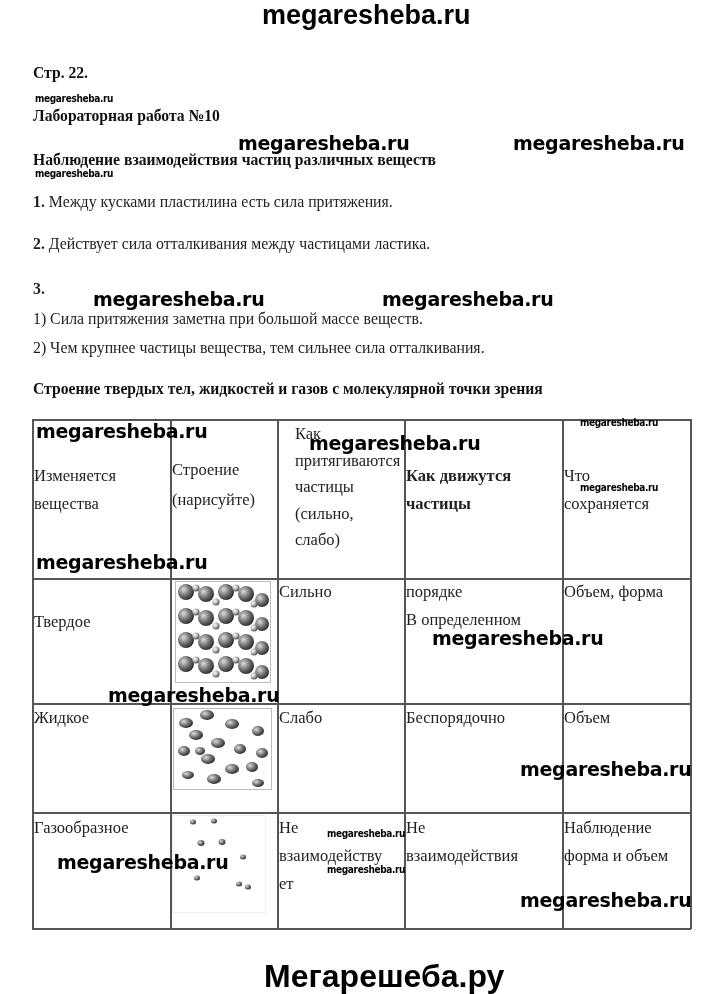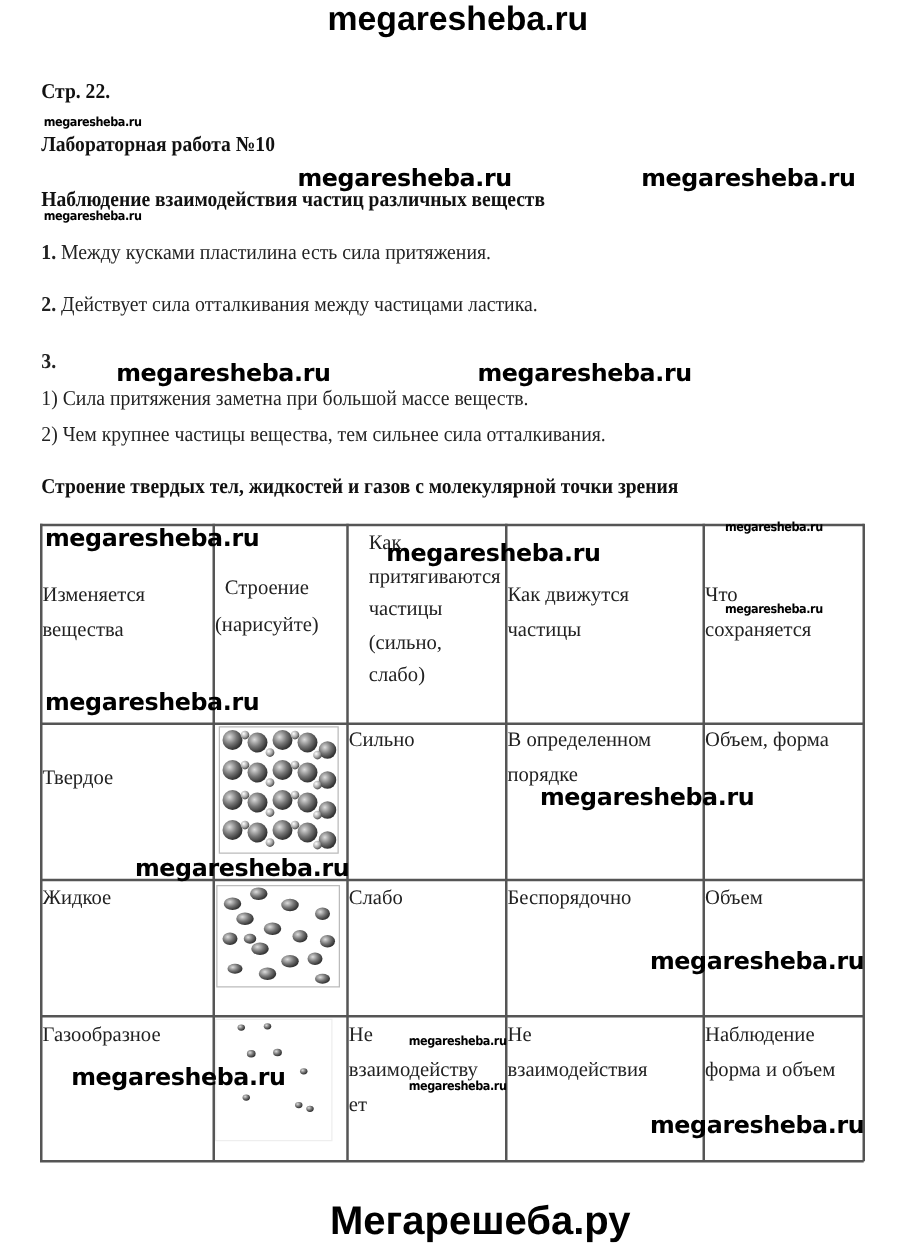--- a/index.html
+++ b/index.html
@@ -59,32 +59,32 @@
   <div class="grid-line" style="left:170px;top:419px;width:1.5px;height:510px;"></div>
   <div class="grid-line" style="left:277px;top:419px;width:1.5px;height:510px;"></div>
   <div class="grid-line" style="left:404px;top:419px;width:1.5px;height:510px;"></div>
   <div class="grid-line" style="left:562px;top:419px;width:1.5px;height:510px;"></div>
   <div class="grid-line" style="left:690px;top:419px;width:1.5px;height:510px;"></div>
 
   <div class="cell" style="left:34px;top:462px;">
     <div>Изменяется</div>
     <div>вещества</div>
   </div>
-  <div class="cell" style="left:172px;top:455px;line-height:30px;text-align:center;">
+  <div class="cell" style="left:172px;top:455px;line-height:30px;">
     <div>Строение</div>
     <div>(нарисуйте)</div>
   </div>
   <div class="cell" style="left:295px;top:421px;line-height:26.5px;">
     <div>Как</div>
     <div>притягиваются</div>
     <div>частицы</div>
     <div>(сильно,</div>
     <div>слабо)</div>
   </div>
-  <div class="cell" style="left:406px;top:462px;">
+  <div class="cell" style="left:406px;top:462px;font-weight:bold;">
     <div>Как движутся</div>
     <div>частицы</div>
   </div>
   <div class="cell" style="left:564px;top:462px;">
     <div>Что</div>
     <div>сохраняется</div>
   </div>
 
   <div>
     <div class="cell" style="left:34px;top:578px;margin-top:30px;">Твердое</div>
@@ -137,22 +137,22 @@
             <circle cx="78" cy="70" r="3.5" fill="url(#ballS)"></circle>
           <circle cx="20" cy="78" r="3.5" fill="url(#ballS)"></circle>
             <circle cx="40" cy="92" r="3.5" fill="url(#ballS)"></circle>
             <circle cx="60" cy="78" r="3.5" fill="url(#ballS)"></circle>
             <circle cx="78" cy="94" r="3.5" fill="url(#ballS)"></circle>
         </g>
       </svg>
     </div>
     <div class="cell" style="left:279px;top:578px;">Сильно</div>
     <div class="cell" style="left:406px;top:578px;">
+      <div>порядке</div>
       <div>В определенном</div>
-      <div>порядке</div>
     </div>
     <div class="cell" style="left:564px;top:578px;">Объем, форма</div>
   </div>
 
   <div>
     <div class="cell" style="left:34px;top:704px;">Жидкое</div>
     <div class="pic" style="left:173px;top:708px;width:97px;height:80px;">
       <svg width="97" height="80" viewBox="0 0 97 80">
         <g fill="url(#ball)">
           <ellipse cx="12" cy="14" rx="7" ry="5"></ellipse>

